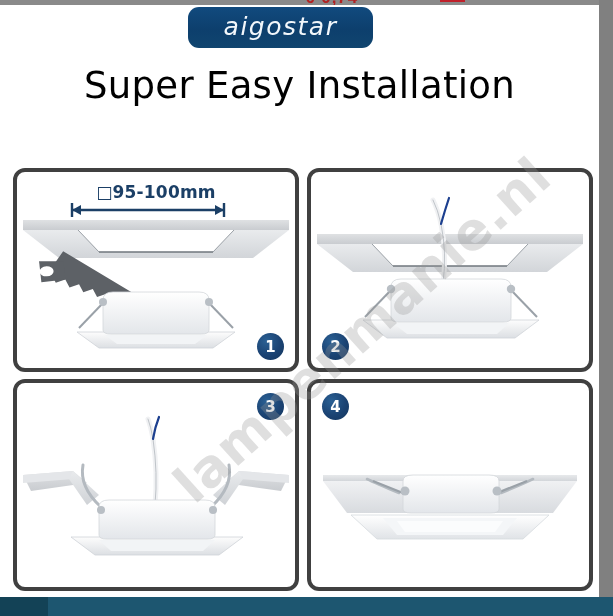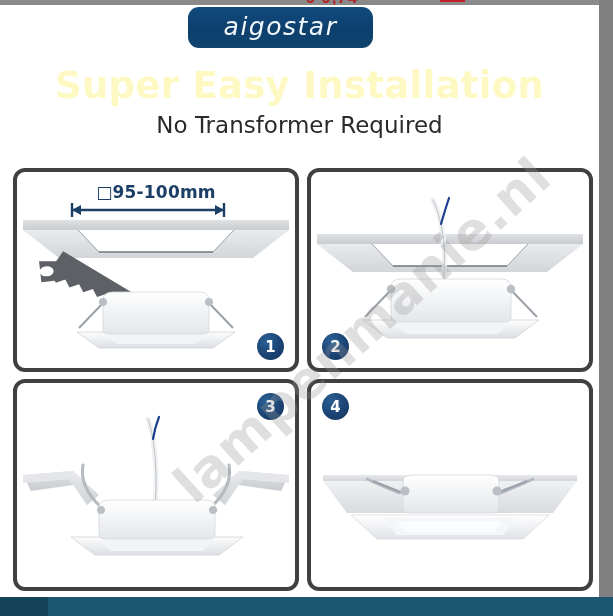--- a/index.html
+++ b/index.html
@@ -105,23 +105,23 @@
     line-height: 1;
     padding-bottom: 2px;
   }
 
   
   .title {
     position: absolute;
     left: 0; top: 64px;
     width: 599px;
     text-align: center;
-    color: #fef9c3;
+    color: #000000;
     font-size: 37px;
-    font-weight: 700;
+    font-weight: 400;
     letter-spacing: 0.3px;
     font-family: "DejaVu Sans", sans-serif;
     white-space: nowrap;
   }
   .subtitle {
     position: absolute;
     left: 0; top: 112px;
     width: 599px;
     text-align: center;
     color: #2a2a2a;
@@ -207,21 +207,20 @@
   </div>
 
   <div class="sheet"></div>
   <div class="right-gutter"></div>
 
   <div class="logo">
     <span class="logo-text">aigostar</span>
   </div>
 
   <div class="title">Super Easy Installation</div>
-  <div class="subtitle">No Transformer Required</div>
 
   <div class="watermark">lampenmanie.nl</div>
 
   <div class="panel" id="panel-1">
     <div class="dim-label">□95-100mm</div>
 
     <svg class="svg-art" width="278" height="196" viewBox="0 0 278 196">
       <defs>
         <linearGradient id="ceilTop1" x1="0" y1="0" x2="0" y2="1">
           <stop offset="0" stop-color="#dfe1e3"></stop>

